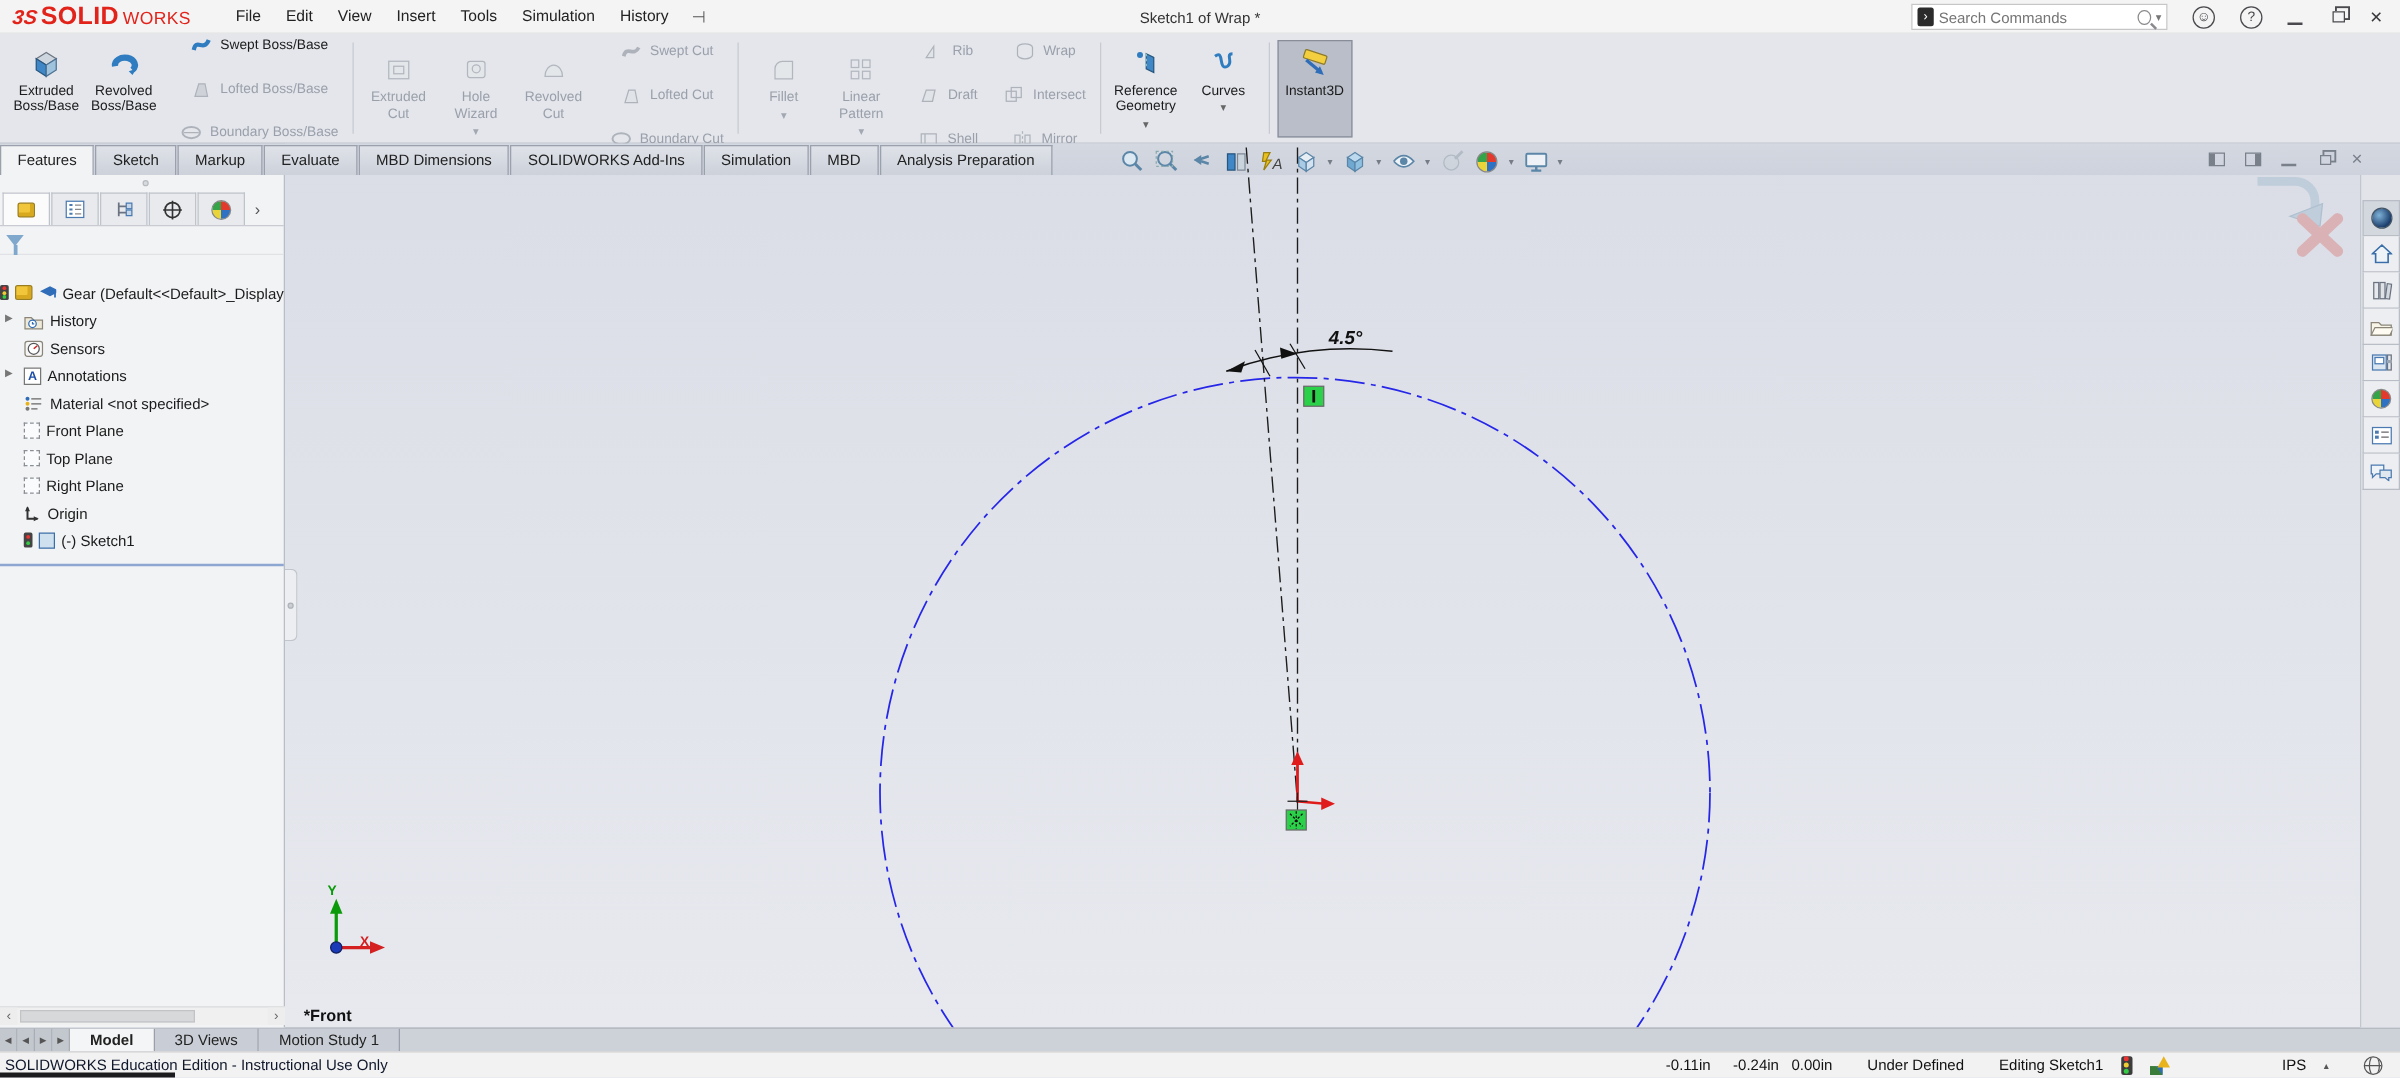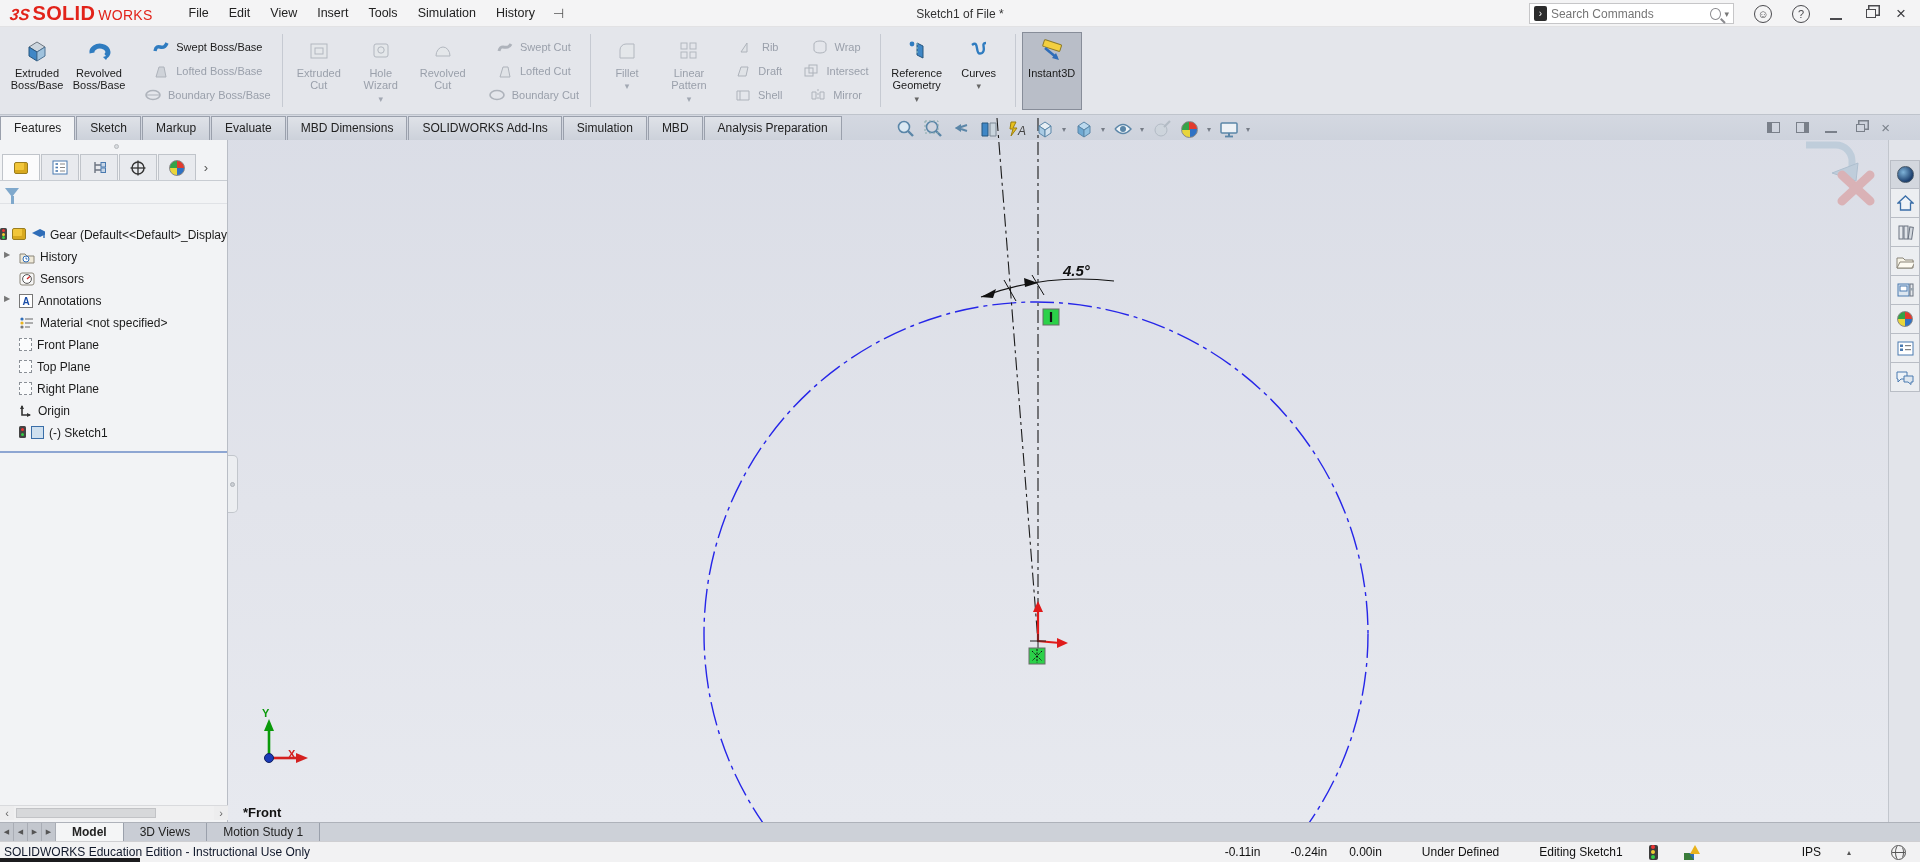--- a/index.html
+++ b/index.html
@@ -34,21 +34,21 @@
     background:#e4e6eb; border-bottom:1px solid #bfc4cc; display:flex; align-items:stretch; padding:2px 2px; }
   .rgroup { display:flex; align-items:center; gap:2px; padding:0 5px; }
   .rsep { width:1px; background:#c6cad2; margin:5px 1px; }
   .bigbtn { width:60px; min-height:78px; display:flex; flex-direction:column; align-items:center; padding:4px 1px 2px 1px;
     font-size:11px; line-height:1.18; text-align:center; border:1px solid transparent; cursor:default; }
   .bigbtn .ricon { height:28px; display:flex; align-items:center; justify-content:center; margin-bottom:2px; }
   .bigbtn.active-tool { background:#b9bec8; border:1px solid #878d99; }
   .stackcol { display:flex; flex-direction:column; justify-content:center; gap:4px; }
   .smallbtn { display:flex; align-items:center; gap:6px; font-size:11px; padding:1px 5px; cursor:default; }
   .smallbtn .ricon { width:18px; height:18px; display:flex; align-items:center; justify-content:center; }
-  .dis { color:#9aa0ab; }
+  .dis { color:#9aa0ab;margin-top:11px; }
   .dropdown-glyph { font-size:9px; color:#666; margin-top:2px; }
   .dis .dropdown-glyph { color:#a2a8b2; }
 
   
   .cmdtabs { position:absolute; top:115px; left:0; width:1920px; height:25px;
     background:linear-gradient(#d4d8e1,#cdd2dc); display:flex; align-items:flex-end; }
   .ctab { height:24px; padding:4px 13px 0 13px; font-size:12px; color:#222;
     background:linear-gradient(#dfe2e8,#ccd1da); border:1px solid #9aa0ac; border-bottom:none; margin-right:1px; cursor:default; }
   .ctab.active { background:#f2f3f5; font-weight:normal; position:relative; z-index:3; }
   .docwin-controls { position:absolute; right:30px; top:5px; display:flex; gap:16px; align-items:center; }
@@ -114,21 +114,21 @@
   .tabnav { display:flex; }
   .tabnav span { width:14px; display:flex; align-items:center; justify-content:center; font-size:7px; color:#555;
     background:#c3c7ce; border-right:1px solid #a9adb5; }
   .dtab { padding:2px 16px 0 16px; font-size:12px; background:#c9cdd5; border-right:1px solid #9aa0ab; color:#222; cursor:default; }
   .dtab.active { background:#f4f5f6; font-weight:bold; }
 
   
   .statusbar { position:absolute; left:0; top:841px; width:1920px; height:21px;
     background:#f2f2f3; border-top:1px solid #cfcfd2; display:flex; align-items:center; font-size:12px; }
   .sb-left { padding-left:4px; color:#0f172a; }
-  .sb-right { position:absolute; right:0; display:flex; align-items:center; gap:12px; }
+  .sb-right { position:absolute; right:0; display:flex; align-items:center; gap:0; }
   .sb-item { padding:0 14px; color:#111; }
   .traffic { width:9px; height:15px; background:#3c3c3c; border-radius:2px; display:flex; flex-direction:column; align-items:center; justify-content:space-evenly; }
   .traffic i { width:4px; height:4px; border-radius:50%; display:block; }
   .warn-ico { position:relative; width:16px; height:15px; }
   .warn-ico .bars { position:absolute; left:0; bottom:0; width:0; height:0; border-left:5px solid #3a7c3a; border-right:5px solid #2f6db2; border-bottom:7px solid #3a7c3a; }
   .warn-ico .tri { position:absolute; right:0; top:0; width:0; height:0; border-left:5px solid transparent; border-right:5px solid transparent; border-bottom:9px solid #e9b31c; }
   .globe { width:15px; height:15px; border-radius:50%; border:1.4px solid #555; position:relative; overflow:hidden; }
   .globe::before { content:""; position:absolute; left:50%; top:-2px; bottom:-2px; width:7px; margin-left:-3.5px; border:1.2px solid #555; border-radius:50%; }
   .globe::after { content:""; position:absolute; left:-2px; right:-2px; top:50%; height:0; border-top:1.2px solid #555; }
   .taskbar-peek { position:absolute; left:0; top:858px; width:140px; height:4px; background:#1c1c1e; z-index:9; }
@@ -154,21 +154,21 @@
       <span class="logo-light">WORKS</span>
   </div>
   <span class="menu-item">File</span>
   <span class="menu-item">Edit</span>
   <span class="menu-item">View</span>
   <span class="menu-item">Insert</span>
   <span class="menu-item">Tools</span>
   <span class="menu-item">Simulation</span>
   <span class="menu-item">History</span>
   <span class="pin-icon">⊤</span>
-  <div class="doc-title">Sketch1 of File *</div>
+  <div class="doc-title">Sketch1 of Wrap *</div>
   <div class="titlebar-right">
     <div class="search-box">
       <span class="search-logo">›</span>
       <input placeholder="Search Commands" style="">
       <span class="mag"></span>
       <span class="tiny-drop">▾</span>
     </div>
     <span class="circle-ico">☺</span>
     <span class="circle-ico">?</span>
     <span class="win-min"></span>

